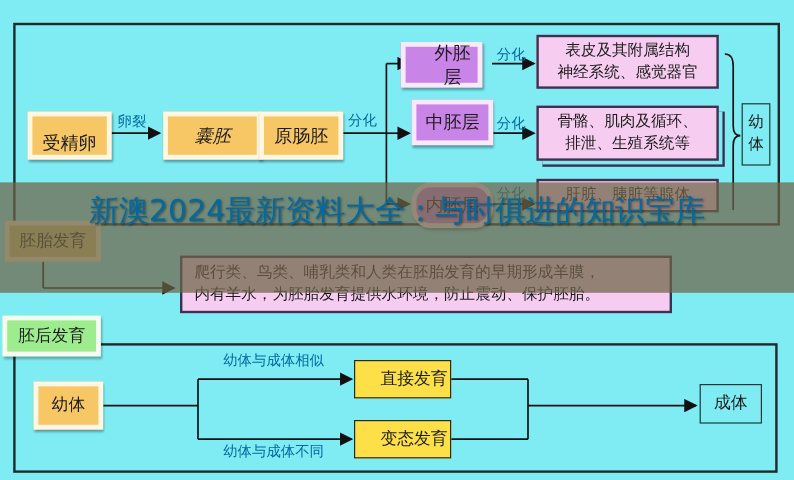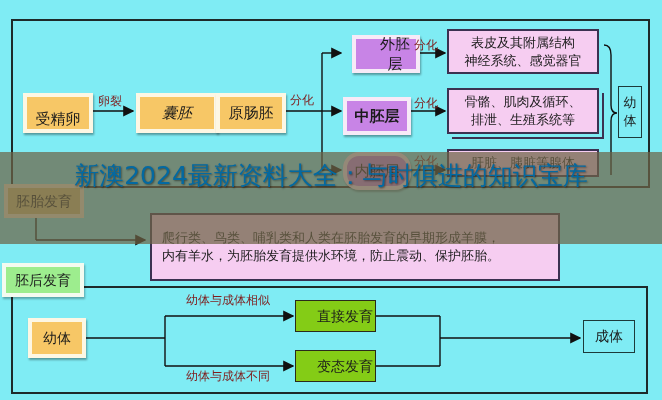--- a/index.html
+++ b/index.html
@@ -11,24 +11,24 @@
     .canvas { position: absolute; left: 0; top: 0; width: 662px; height: 400px; background: #7fecf4; }
     .frame { position: absolute; border: 2px solid #1e2a2a; }
     .node {
       position: absolute; display: flex; align-items: center; justify-content: center;
       text-align: center; color: #1b1b1b; box-sizing: border-box; line-height: 1.35;
     }
     .orange { background: #f7c766; border: 4px solid #fdf7e4; box-shadow: 1px 2px 2px rgba(0,0,0,.35); font-size: 15px; }
     .purple { background: #c884e6; border: 4px solid #f7eaf7; box-shadow: 1px 2px 2px rgba(0,0,0,.35); font-size: 15px; }
     .pink { background: #f6cdf1; border: 2px solid #3b3151; font-size: 13px; }
     .plain { background: #7fecf4; border: 1.5px solid #1c3a3a; font-size: 14px; }
-    .cream { background: #84cc16; border: 1.5px solid #2a2a1a; font-size: 14px; padding-left: 19px; }
+    .cream { background: #fde047; border: 1.5px solid #2a2a1a; font-size: 14px; padding-left: 19px; }
     .green { background: #9ded8e; border: 4px solid #f4fbf0; box-shadow: 1px 2px 2px rgba(0,0,0,.3); font-size: 14px; }
     .khaki { background: #d2c276; border: 4px solid #f3eccf; font-size: 14px; }
-    .lbl { position: absolute; font-size: 12px; color: #7f1d1d; white-space: nowrap; }
+    .lbl { position: absolute; font-size: 12px; color: #0369a1; white-space: nowrap; }
     svg.wires { position: absolute; left: 0; top: 0; }
     .overlay {
       position: absolute; left: 0; top: 152px; width: 662px; height: 92px;
       background: rgba(110, 100, 70, 0.72);
     }
     .overlay-title {
       position: absolute; left: 0; top: 158px; width: 662px; text-align: center;
       color: #0369a1; font-weight: normal; font-size: 25px; line-height: 36px;
       font-family: "DejaVu Sans", sans-serif;
       text-shadow: 1px 1px 2px rgba(0,0,0,.45);
@@ -83,24 +83,24 @@
   </div>
   <div class="lbl" style="left:98px; top:93px;">卵裂</div>
   <div class="node orange" style="left:136px; top:93px; width:82px; height:40px;font-style:italic;">
     <span>囊胚</span>
   </div>
   <div class="node orange" style="left:216px; top:93px; width:70px; height:40px;">
     <span>原肠胚</span>
   </div>
   <div class="lbl" style="left:290px; top:92px;">分化</div>
 
-  <div class="node purple" style="left:352px; top:35px; width:68px; height:38px;padding-left:18px;">
+  <div class="node purple" style="left:334px; top:35px; width:68px; height:38px;padding-left:18px;">
     <span>外胚层</span>
   </div>
-  <div class="node purple" style="left:343px; top:97px; width:68px; height:38px;font-weight:bold;">
+  <div class="node purple" style="left:343px; top:83px; width:68px; height:38px;">
     <span>中胚层</span>
   </div>
   <div class="node purple" style="left:343px; top:152px; width:68px; height:38px;border-radius:16px;">
     <span>内胚层</span>
   </div>
 
   <div class="lbl" style="left:414px; top:37px;">分化</div>
   <div class="lbl" style="left:414px; top:95px;">分化</div>
   <div class="lbl" style="left:414px; top:153px;">分化</div>
 
@@ -117,21 +117,21 @@
   </div>
 
   <div class="node plain" style="left:618px; top:86px; width:24px; height:52px; white-space:pre-line; font-size:13px;">
     <span>幼
 体</span>
   </div>
 
   <div class="node khaki" style="left:4px; top:184px; width:80px; height:34px;">
     <span>胚胎发育</span>
   </div>
-  <div class="node pink" style="left:150px; top:213px; width:410px; height:68px; white-space:pre-line; text-align:left; justify-content:flex-start; padding-left:10px; font-size:13px;">
+  <div class="node pink" style="left:150px; top:213px; width:410px; height:48px; white-space:pre-line; text-align:left; justify-content:flex-start; padding-left:10px; font-size:13px;">
     <span>爬行类、鸟类、哺乳类和人类在胚胎发育的早期形成羊膜，
 内有羊水，为胚胎发育提供水环境，防止震动、保护胚胎。</span>
   </div>
 
   <div class="node green" style="left:2px; top:263px; width:82px; height:34px;">
     <span>胚后发育</span>
   </div>
   <div class="node orange" style="left:28px; top:318px; width:58px; height:40px; font-size:14px;">
     <span>幼体</span>
   </div>

